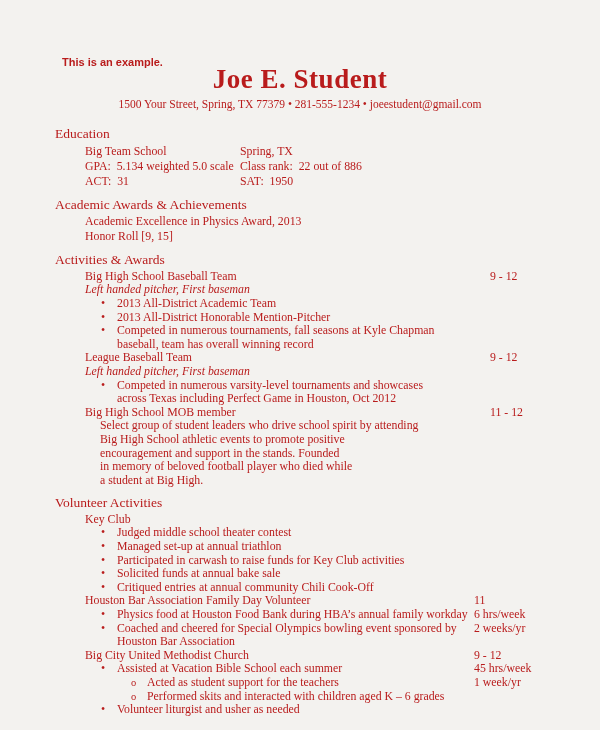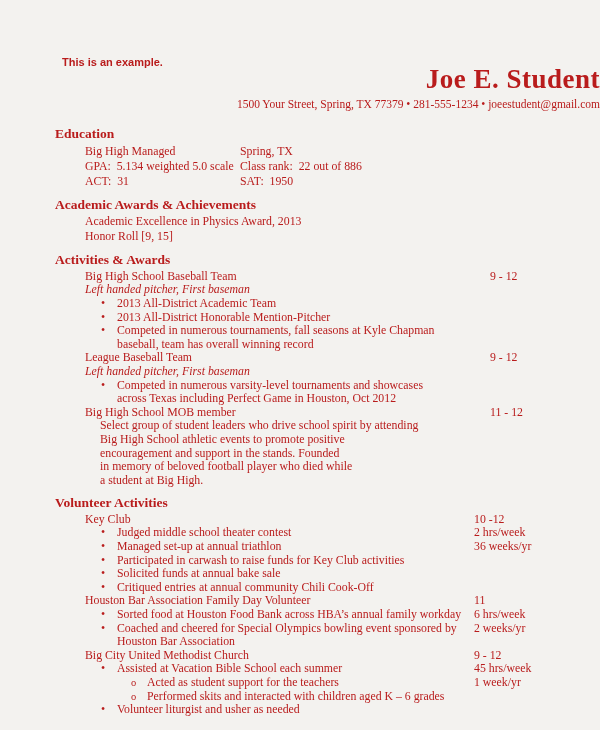--- a/index.html
+++ b/index.html
@@ -10,25 +10,25 @@
     font-family:"Liberation Serif", serif;
     position:relative;
     overflow:hidden;
     box-sizing:border-box;
   }
   .note{
     position:absolute;top:56px;left:62px;
     font-family:"Liberation Sans", sans-serif;
     font-weight:bold;font-size:11px;
   }
-  .header{ text-align:right; padding-top:64px; }
+  .header{ text-align:center; padding-top:64px; }
   .name{ font-size:27px; font-weight:bold; letter-spacing:.5px; }
   .contact{ font-size:11.5px; margin-top:3px; }
   .content{ padding:8px 40px 0 55px; font-size:11.8px; line-height:13.6px; }
-  .sec-title{ font-size:13.5px; font-weight:bold; margin:9px 0 3px 0; }
+  .sec-title{ font-size:13.5px; font-weight:normal; margin:9px 0 3px 0; }
   .sec-body{ margin-left:30px; }
   .edu-row{ display:flex; line-height:15px; }
   .edu-left{ width:155px; flex:none; white-space:pre; }
   .edu-right{ white-space:pre; }
   .award-line{ line-height:15px; }
   .entry{ position:relative; }
   .entry-name{}
   .entry-sub{ font-style:italic; }
   .dates{ position:absolute; top:0; left:405px; white-space:nowrap; }
   .meta{ position:absolute; top:0; left:389px; }
@@ -52,21 +52,21 @@
   <div class="header">
     <div class="name">Joe E. Student</div>
     <div class="contact">1500 Your Street, Spring, TX 77379 • 281-555-1234 • joeestudent@gmail.com</div>
   </div>
 
   <div class="content">
 
     <div class="sec-title">Education</div>
     <div class="sec-body">
       <div class="edu-row">
-        <div class="edu-left">Big High Managed</div>
+        <div class="edu-left">Big Team School</div>
         <div class="edu-right">Spring, TX</div>
       </div>
       <div class="edu-row">
         <div class="edu-left">GPA:  5.134 weighted 5.0 scale</div>
         <div class="edu-right">Class rank:  22 out of 886</div>
       </div>
       <div class="edu-row">
         <div class="edu-left">ACT:  31</div>
         <div class="edu-right">SAT:  1950</div>
       </div>
@@ -125,25 +125,20 @@
 a student at Big High.</div>
       </div>
 
     </div>
 
     <div class="sec-title">Volunteer Activities</div>
     <div class="sec-body">
 
       <div class="entry">
         <div class="entry-name">Key Club</div>
-        <div class="meta">
-          <div>10 -12</div>
-          <div>2 hrs/week</div>
-          <div>36 weeks/yr</div>
-        </div>
         <div class="bullets">
           <div class="bullet">
             <span class="b-marker">•</span>
             <span class="b-text">Judged middle school theater contest</span>
           </div>
           <div class="bullet">
             <span class="b-marker">•</span>
             <span class="b-text">Managed set-up at annual triathlon</span>
           </div>
           <div class="bullet">
@@ -164,21 +159,21 @@
       <div class="entry">
         <div class="entry-name">Houston Bar Association Family Day Volunteer</div>
         <div class="meta">
           <div>11</div>
           <div>6 hrs/week</div>
           <div>2 weeks/yr</div>
         </div>
         <div class="bullets">
           <div class="bullet">
             <span class="b-marker">•</span>
-            <span class="b-text">Sorted food at Houston Food Bank across HBA’s annual family workday</span>
+            <span class="b-text">Physics food at Houston Food Bank during HBA’s annual family workday</span>
           </div>
           <div class="bullet">
             <span class="b-marker">•</span>
             <span class="b-text">Coached and cheered for Special Olympics bowling event sponsored by
 Houston Bar Association</span>
           </div>
         </div>
       </div>
 
       <div class="entry">

